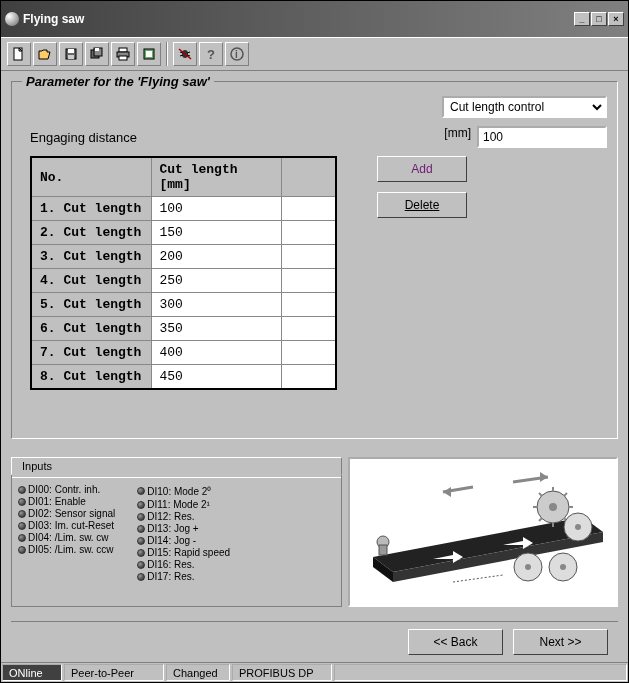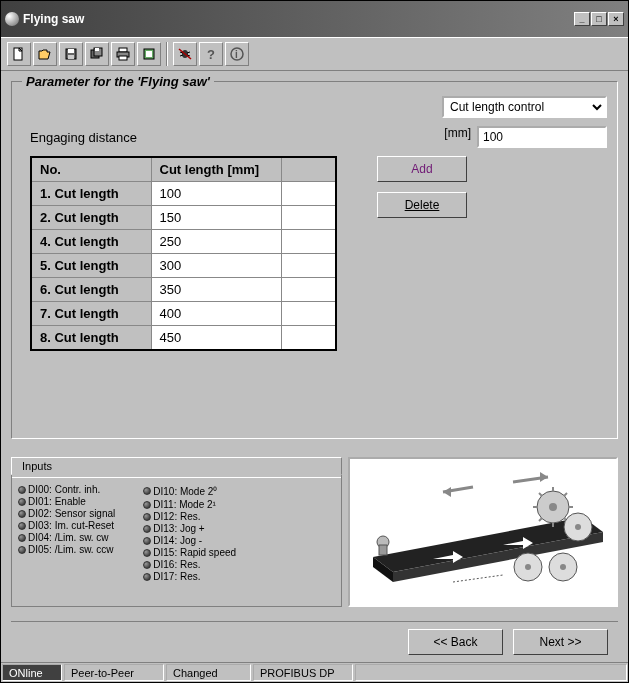--- a/index.html
+++ b/index.html
@@ -127,20 +127,21 @@
     display: flex;
     gap: 20px;
     margin-top: 8px;
     padding-left: 8px;
   }
   table.cut {
     border-collapse: collapse;
     background: #fef9c3;
     border: 2px solid #000;
     font-size: 13px;
+    font-family: Liberation Mono, monospace;
   }
   table.cut th, table.cut td {
     border: 1px solid #888;
     padding: 4px 8px;
     height: 22px;
     text-align: left;
   }
   table.cut th {
     background: #c0c0c0;
     font-weight: bold;
@@ -207,21 +208,21 @@
     border-top: 1px solid #fff;
     border-left: 1px solid #fff;
     z-index: 2;
     border-bottom: 1px solid #c0c0c0;
     margin-bottom: -1px;
   }
   .tab-content {
     border-top: 1px solid #fff;
     padding: 6px;
     display: flex;
-    gap: 28px;
+    gap: 22px;
     font-size: 10px;
     height: calc(100% - 20px);
   }
   .io-col { display: flex; flex-direction: column; gap: 1px; }
   .io-item { display: flex; align-items: center; gap: 2px; white-space: nowrap; }
   .led {
     width: 8px; height: 8px;
     border-radius: 50%;
     background: radial-gradient(circle at 30% 30%, #999, #222);
     border: 1px solid #333;
@@ -382,20 +383,25 @@
             <th class="emptycell"></th>
           </tr>
           <tr>
                 <td class="labelcell">1. Cut length</td>
                 <td class="valcell">100</td>
                 <td class="emptycell"></td>
               </tr>
           <tr>
                 <td class="labelcell">2. Cut length</td>
                 <td class="valcell">150</td>
+                <td class="emptycell"></td>
+              </tr>
+          <tr>
+                <td class="labelcell">3. Cut length</td>
+                <td class="valcell">200</td>
                 <td class="emptycell"></td>
               </tr>
           <tr>
                 <td class="labelcell">4. Cut length</td>
                 <td class="valcell">250</td>
                 <td class="emptycell"></td>
               </tr>
           <tr>
                 <td class="labelcell">5. Cut length</td>
                 <td class="valcell">300</td>
@@ -548,18 +554,18 @@
     <div class="button-row">
       <button class="nav-btn">&lt;&lt; Back</button>
       <button class="nav-btn">Next &gt;&gt;</button>
     </div>
 
   </div>
 
   <div class="statusbar">
     <div class="status-cell online" style="width:60px;background:#404040;color:#fff;">ONline</div>
     <div class="status-cell" style="width:100px">Peer-to-Peer</div>
-    <div class="status-cell" style="width:85px">Changed</div>
+    <div class="status-cell" style="width:64px">Changed</div>
     <div class="status-cell" style="width:100px">PROFIBUS DP</div>
     <div class="status-cell" style="flex:1"></div>
   </div>
 
 </div>
 
 </body></html>

